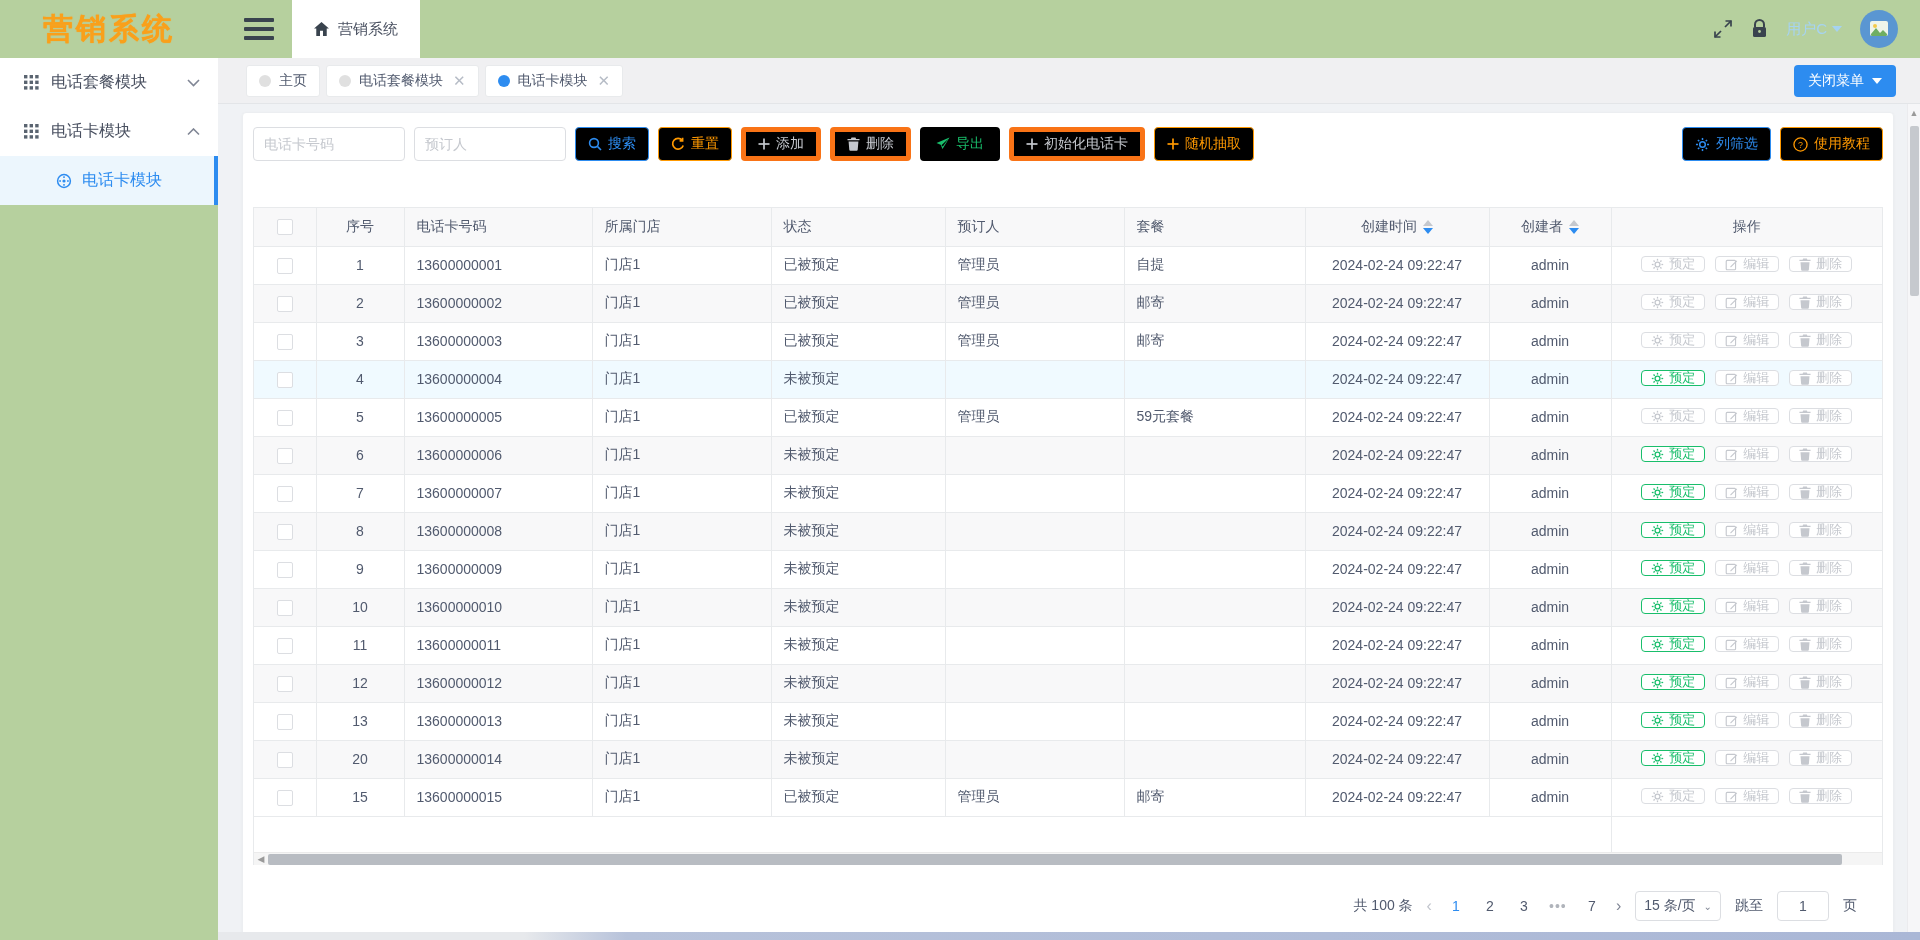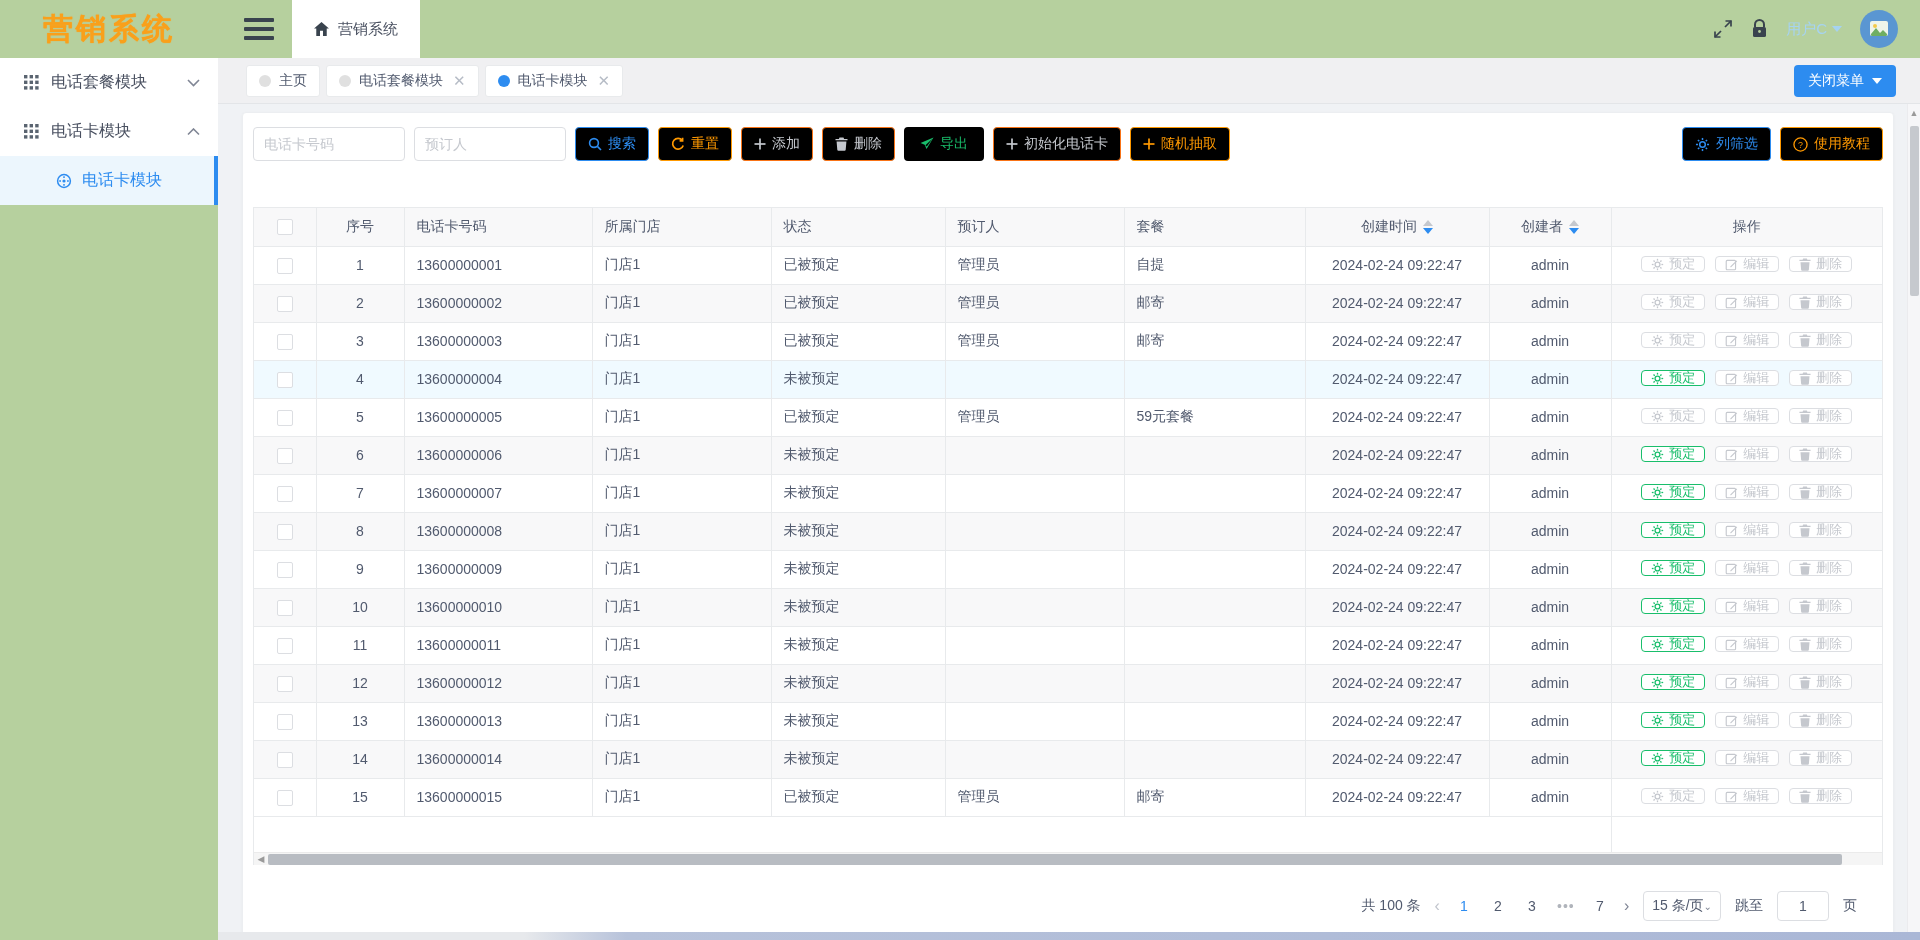--- a/index.html
+++ b/index.html
@@ -57,21 +57,21 @@
   .toolbar { display:flex; align-items:center; gap:9px; }
   .tb-input { width:152px; height:34px; border:1px solid #dcdee2; border-radius:4px; padding:0 10px;
     font-size:14px; color:#515a6e; font-family:inherit; outline:none; }
   .tb-input::placeholder { color:#c5c8ce; }
   .btn { height:34px; border-radius:4px; background:#000000; font-size:14px; padding:0 12px;
     display:inline-flex; align-items:center; gap:6px; cursor:pointer; font-family:inherit; }
   .btn svg { flex:0 0 auto; }
   .btn.blue   { border:1px solid #2d8cf0; color:#2d8cf0; }
   .btn.orange { border:1px solid #ff9900; color:#ff9900; }
   .btn.green  { border:4px solid #000000; color:#19be6b; }
-  .btn.dis    { border:1px solid #f97316; color:#c5c8ce; cursor:not-allowed; }
+  .btn.dis    { border:5px solid #f97316; color:#c5c8ce; cursor:not-allowed; }
   .tb-spacer { flex:1; }
 
   
   .tbl-outer { margin-top:46px; border:1px solid #e8eaec; border-bottom:none; font-size:14px; }
   table { width:100%; border-collapse:collapse; table-layout:fixed; }
   th, td { border-bottom:1px solid #e8eaec; border-right:1px solid #e8eaec; height:38px;
     padding:0 12px; color:#515a6e; font-weight:normal; white-space:nowrap; overflow:hidden; }
   th:last-child, td:last-child { border-right:none; }
   thead th { background:#f8f8f9; text-align:left; }
   .c-cb, .h-cb { text-align:center; padding:0; }
@@ -100,21 +100,21 @@
 
   
   .pager { position:absolute; right:36px; bottom:14px; display:flex; align-items:center;
     gap:14px; font-size:14px; color:#515a6e; }
   .pg-item { min-width:20px; text-align:center; cursor:pointer; }
   .pg-item.act { color:#2d8cf0; }
   .pg-arrow { color:#c0c4cc; font-size:16px; cursor:pointer; }
   .pg-arrow.nx { color:#808695; }
   .pg-dots { color:#b0b4bb; letter-spacing:1px; cursor:pointer; }
   .pg-size { border:1px solid #dcdee2; border-radius:4px; height:30px; padding:12px 8px;
-    display:flex; align-items:center; gap:0; cursor:pointer; background:#fff; }
+    display:flex; align-items:center; gap:8px; cursor:pointer; background:#fff; }
   .pg-size .sel-caret { font-size:10px; color:#808695; }
   .pg-jump { width:52px; height:30px; border:1px solid #dcdee2; border-radius:4px;
     text-align:center; font-size:14px; color:#515a6e; font-family:inherit; outline:none; }
 
   
   .vbar { position:absolute; right:0; top:104px; bottom:8px; width:13px; background:#f6f6f8;
     border-left:1px solid #ebebee; }
   .vbar .arr { display:block; text-align:center; color:#9a9a9a; font-size:9px; padding-top:4px; }
   .vbar .thumb { position:absolute; top:22px; left:2px; width:9px; height:170px; background:#c6c9ce; border-radius:2px; }
   .bottom-strip { position:absolute; left:0; right:0; bottom:0; height:8px;
@@ -901,21 +901,21 @@
         <svg width="12" height="13" viewBox="0 0 13 14" fill="currentColor">
                       <path d="M4.5 0.5h4l.6 1.4h3.4v1.4H.5V1.9h3.4z"></path>
                       <path d="M1.6 4.6h9.8l-.7 8.1a1.1 1.1 0 0 1-1.1 1H3.4a1.1 1.1 0 0 1-1.1-1z"></path>
                     </svg>
         <span>删除</span>
       </button>
     </td>
   </tr>
               <tr>
     <td class="c-cb"><span class="cbx"></span></td>
-    <td class="c-seq">14</td>
+    <td class="c-seq">20</td>
     <td>13600000014</td>
     <td>门店1</td>
     <td>未被预定</td>
     <td></td>
     <td></td>
     <td class="c-center">2024-02-24 09:22:47</td>
     <td class="c-center">admin</td>
     <td class="c-op">
       <button class="abtn on">
         <svg width="13" height="13" viewBox="0 0 16 16" fill="none" stroke="currentColor" stroke-width="1.6">

